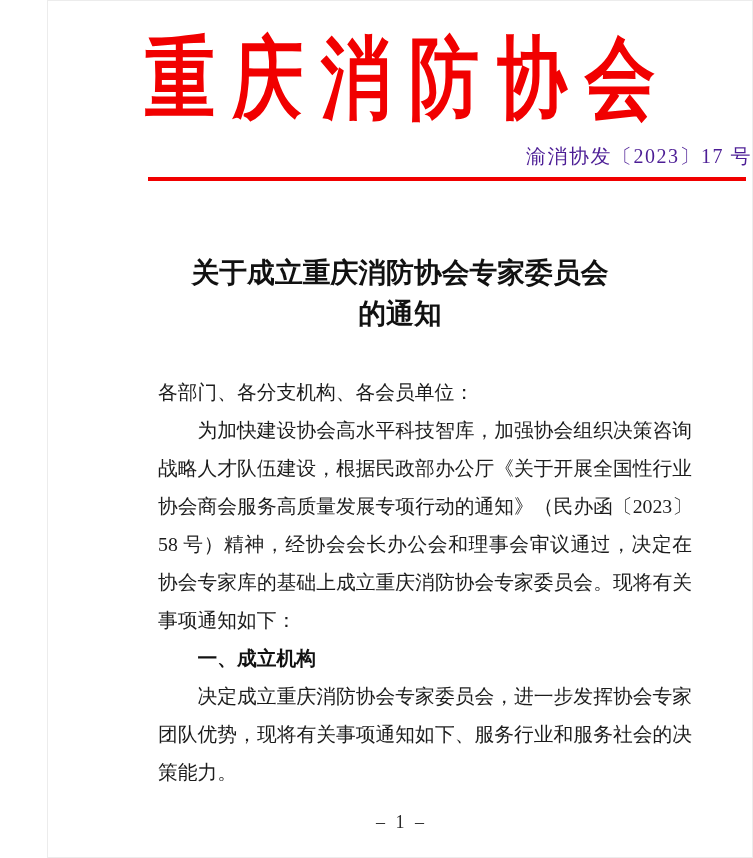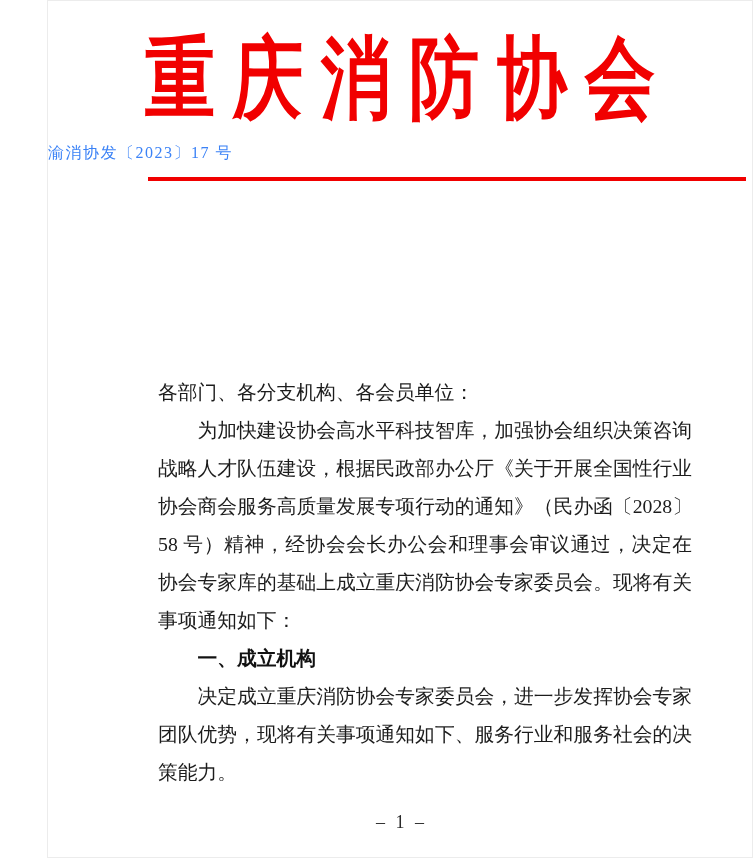--- a/index.html
+++ b/index.html
@@ -33,24 +33,24 @@
     box-sizing: border-box;
     line-height: 1.08;
     transform: scaleY(1.28);
     transform-origin: top center;
     white-space: nowrap;
   }
   
   .docnum {
     position: absolute;
     top: 142px; left: 0; width: 100%;
-    text-align: left;
-    font-size: 16px;
+    text-align: right;
+    font-size: 20px;
     letter-spacing: 1.5px;
-    color: #3b82f6;
+    color: #4c1d95;
   }
   
   .redline {
     position: absolute;
     top: 176px; left: 100px;
     width: 598px; height: 4px;
     background: #f10000;
   }
   
   .title {
@@ -97,23 +97,27 @@
 <body>
 
 <div class="page">
 
   <h1 class="agency">重庆消防协会</h1>
 
   <div class="docnum">渝消协发〔2023〕17 号</div>
 
   <div class="redline"></div>
 
+  <h2 class="title">
+    <span>关于成立重庆消防协会专家委员会</span>
+    <span>的通知</span>
+  </h2>
 
   <section class="body-col">
     <p>各部门、各分支机构、各会员单位：</p>
-    <p class="p-indent">为加快建设协会高水平科技智库，加强协会组织决策咨询战略人才队伍建设，根据民政部办公厅《关于开展全国性行业协会商会服务高质量发展专项行动的通知》（民办函〔2028〕58 号）精神，经协会会长办公会和理事会审议通过，决定在协会专家库的基础上成立重庆消防协会专家委员会。现将有关事项通知如下：</p>
+    <p class="p-indent">为加快建设协会高水平科技智库，加强协会组织决策咨询战略人才队伍建设，根据民政部办公厅《关于开展全国性行业协会商会服务高质量发展专项行动的通知》（民办函〔2023〕58 号）精神，经协会会长办公会和理事会审议通过，决定在协会专家库的基础上成立重庆消防协会专家委员会。现将有关事项通知如下：</p>
     <p class="sec-heading">一、成立机构</p>
     <p class="p-indent">决定成立重庆消防协会专家委员会，进一步发挥协会专家团队优势，现将有关事项通知如下、服务行业和服务社会的决策能力。</p>
   </section>
 
   <div class="pagenum">– 1 –</div>
 
 </div>
 
 </body></html>

